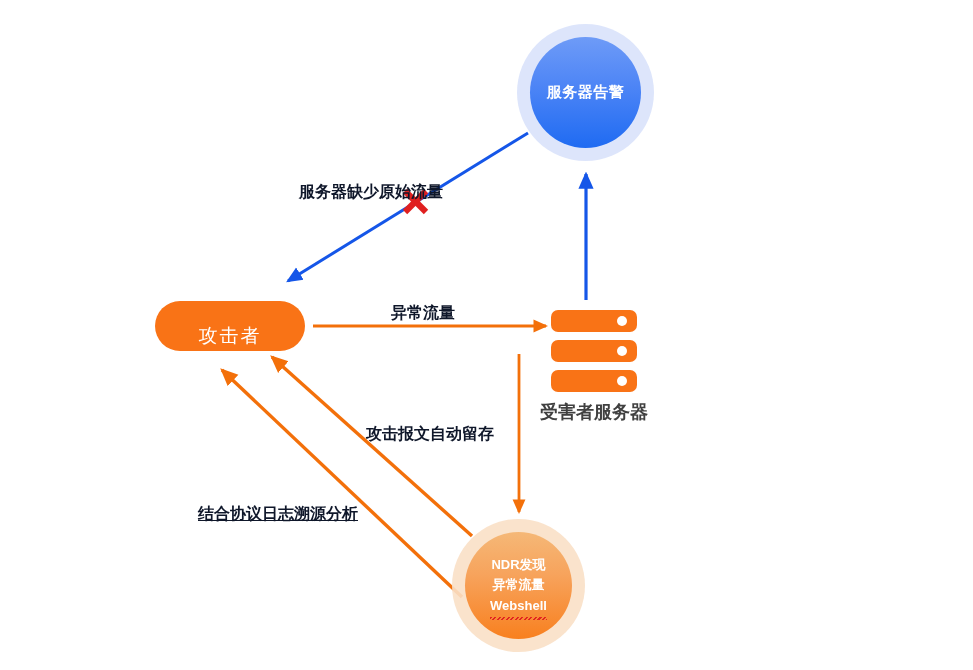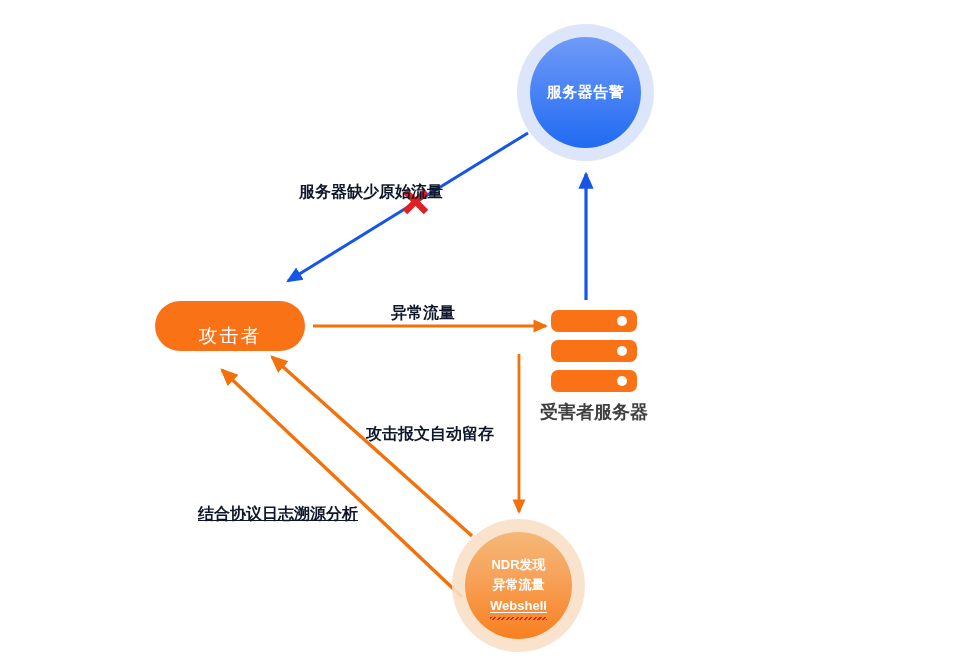--- a/index.html
+++ b/index.html
@@ -155,21 +155,20 @@
   }
   .ndr-line {
     color: #ffffff;
     font-weight: bold;
     font-size: 13px;
     line-height: 1.55;
     text-align: center;
     white-space: nowrap;
   }
   .ndr-line.underlined {
-    text-decoration: underline;
     text-underline-offset: 2px;
     position: relative;
   }
   .ndr-line.underlined::after {
     content: "";
     position: absolute;
     left: 0;
     right: 0;
     bottom: -4px;
     height: 3px;

